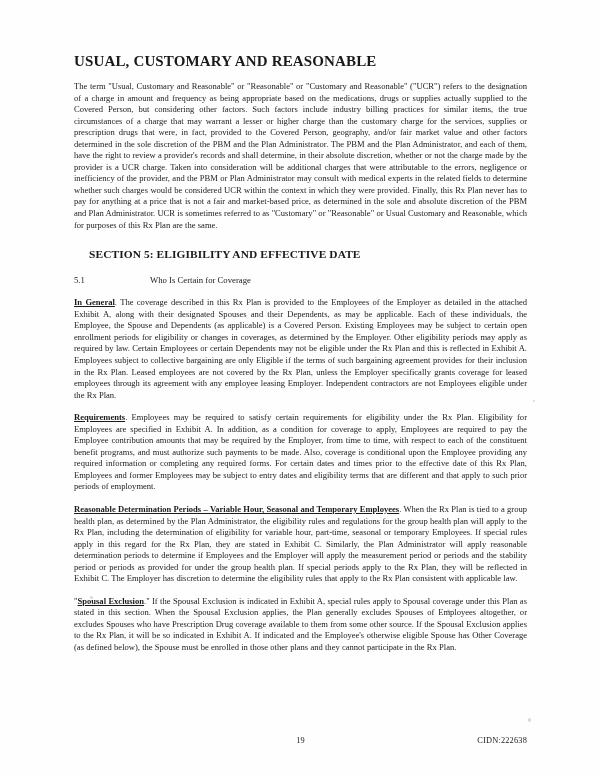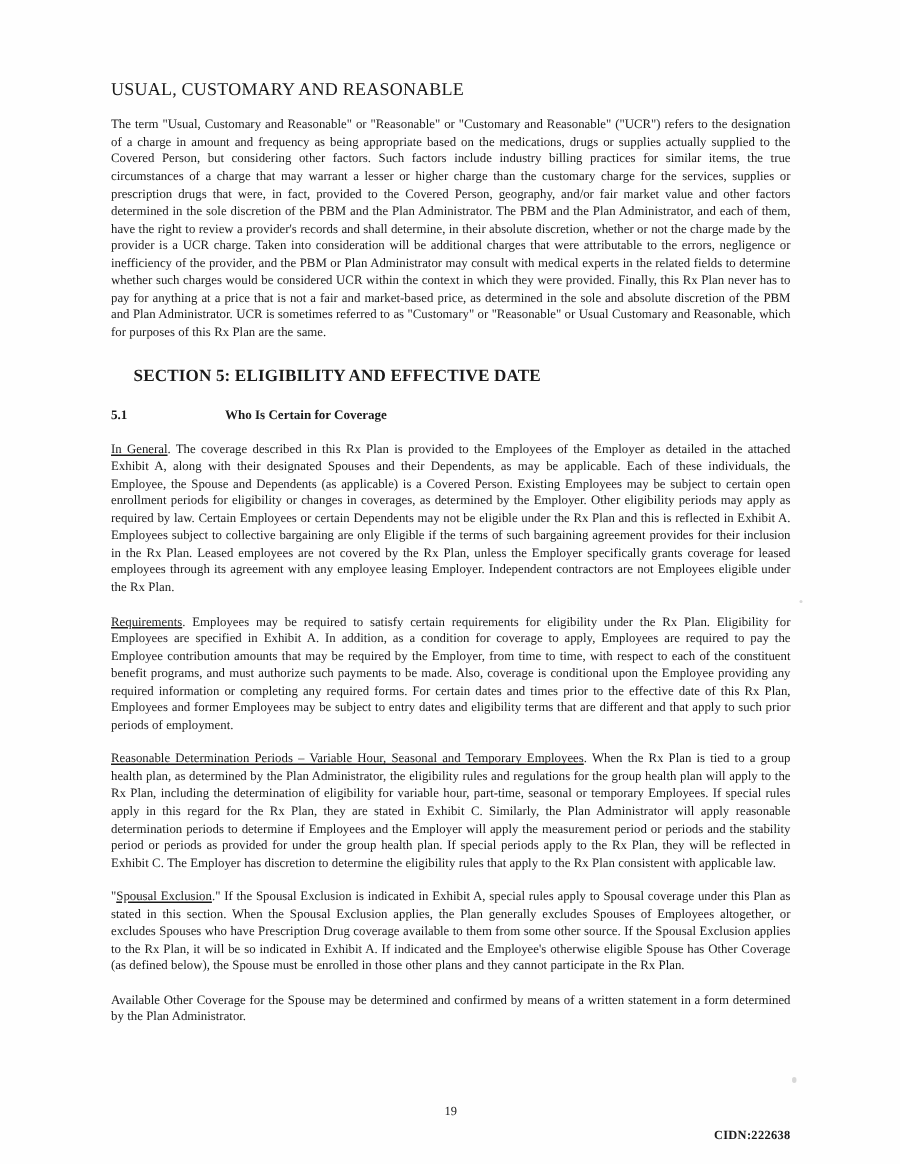--- a/index.html
+++ b/index.html
@@ -23,22 +23,22 @@
     height: 776px;
     background: #fefefe;
   }
   .content {
     position: absolute;
     left: 74px;
     top: 52px;
     width: 453px;
   }
   .doc-heading {
-    font-size: 12px;
-    font-weight: normal;
+    font-size: 15px;
+    font-weight: bold;
     letter-spacing: 0.15px;
     margin: 0 0 11px 0;
     line-height: 1.2;
   }
   p.body-par {
     font-size: 8.55px;
     line-height: 11.55px;
     text-align: justify;
     margin: 0 0 11px 0;
     word-spacing: 0.1px;
@@ -46,53 +46,53 @@
   }
   .section-title {
     font-size: 11.4px;
     font-weight: bold;
     letter-spacing: 0.1px;
     margin: 17px 0 13px 15px;
     line-height: 1.2;
   }
   .sub-head {
     font-size: 8.7px;
-    font-weight: bold;
+    font-weight: normal;
     margin: 0 0 12px 0;
     line-height: 1.2;
     display: flex;
   }
   .sub-head .num {
     width: 76px;
     flex: 0 0 76px;
   }
   .lead {
     text-decoration: underline;
     text-underline-offset: 1.2px;
+    font-weight: bold;
   }
   .footer {
     position: absolute;
     left: 74px;
     top: 735px;
     width: 453px;
     font-size: 8.3px;
     line-height: 11px;
   }
   .footer .pageno {
     position: absolute;
     left: 0;
     right: 0;
     text-align: center;
   }
   .footer .cidn {
     position: absolute;
     right: 0;
-    top: 16px;
+    top: 0;
     letter-spacing: 0.2px;
-    font-weight: bold;
   }
   .speck {
     position: absolute;
     background: #b8b8b8;
     border-radius: 50%;
     opacity: 0.55;
   }
 </style>
 </head>
 <body>
@@ -126,21 +126,20 @@
     </p>
 
     <p class="body-par">
       <span class="lead">Reasonable Determination Periods – Variable Hour, Seasonal and Temporary Employees</span><span>. When the Rx Plan is tied to a group health plan, as determined by the Plan Administrator, the eligibility rules and regulations for the group health plan will apply to the Rx Plan, including the determination of eligibility for variable hour, part-time, seasonal or temporary Employees. If special rules apply in this regard for the Rx Plan, they are stated in Exhibit C. Similarly, the Plan Administrator will apply reasonable determination periods to determine if Employees and the Employer will apply the measurement period or periods and the stability period or periods as provided for under the group health plan. If special periods apply to the Rx Plan, they will be reflected in Exhibit C. The Employer has discretion to determine the eligibility rules that apply to the Rx Plan consistent with applicable law.</span>
     </p>
 
     <p class="body-par">
       <span>"</span><span class="lead">Spousal Exclusion</span><span>." If the Spousal Exclusion is indicated in Exhibit A, special rules apply to Spousal coverage under this Plan as stated in this section. When the Spousal Exclusion applies, the Plan generally excludes Spouses of Employees altogether, or excludes Spouses who have Prescription Drug coverage available to them from some other source. If the Spousal Exclusion applies to the Rx Plan, it will be so indicated in Exhibit A. If indicated and the Employee's otherwise eligible Spouse has Other Coverage (as defined below), the Spouse must be enrolled in those other plans and they cannot participate in the Rx Plan.</span>
     </p>
 
-    <p class="body-par">Available Other Coverage for the Spouse may be determined and confirmed by means of a written statement in a form determined by the Plan Administrator.</p>
 
   </div>
 
   <div class="footer">
     <span class="pageno">19</span>
     <span class="cidn">CIDN:222638</span>
   </div>
 
 </div>
 

